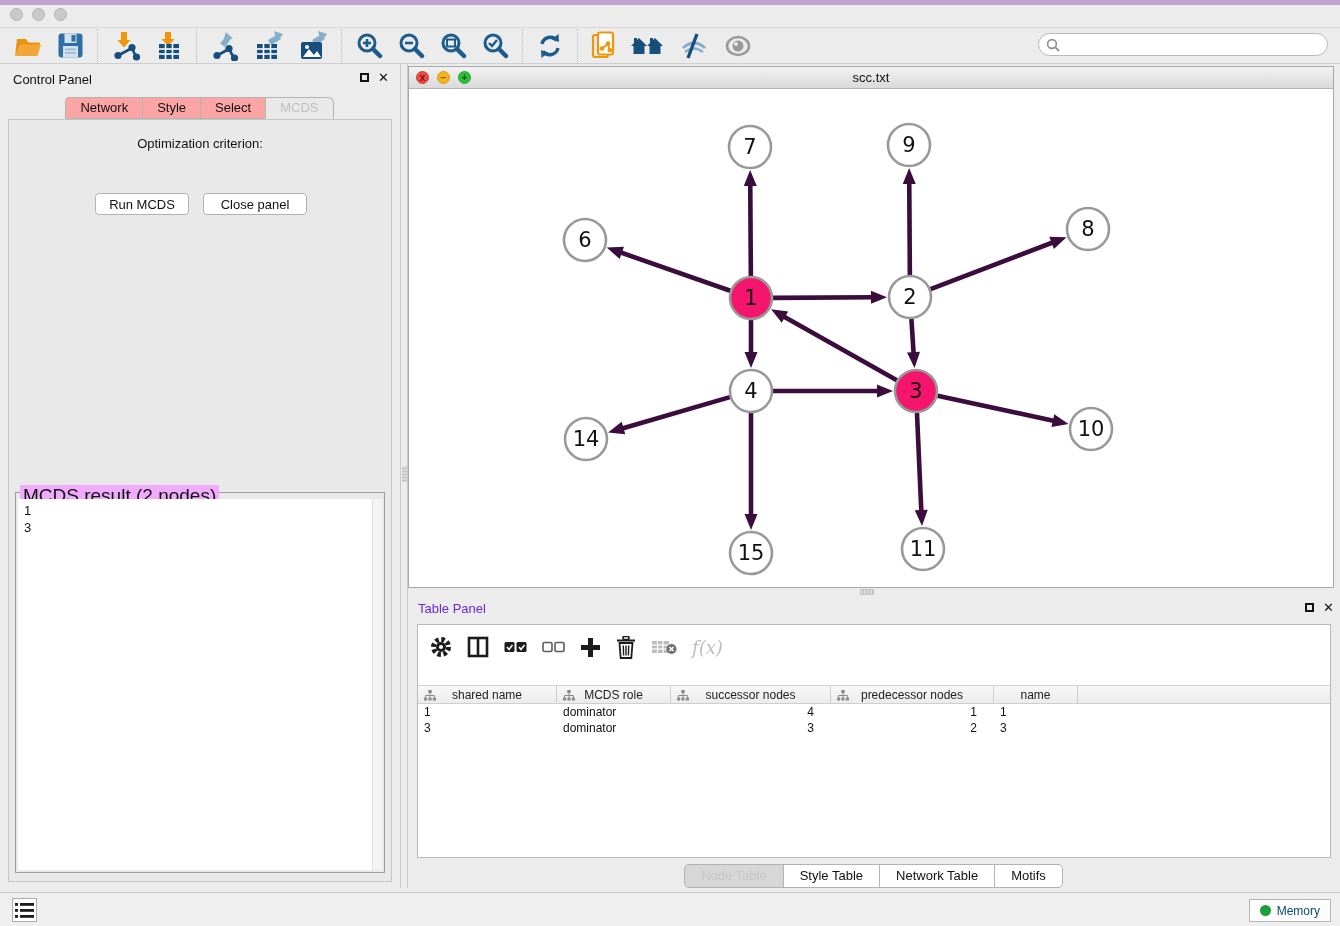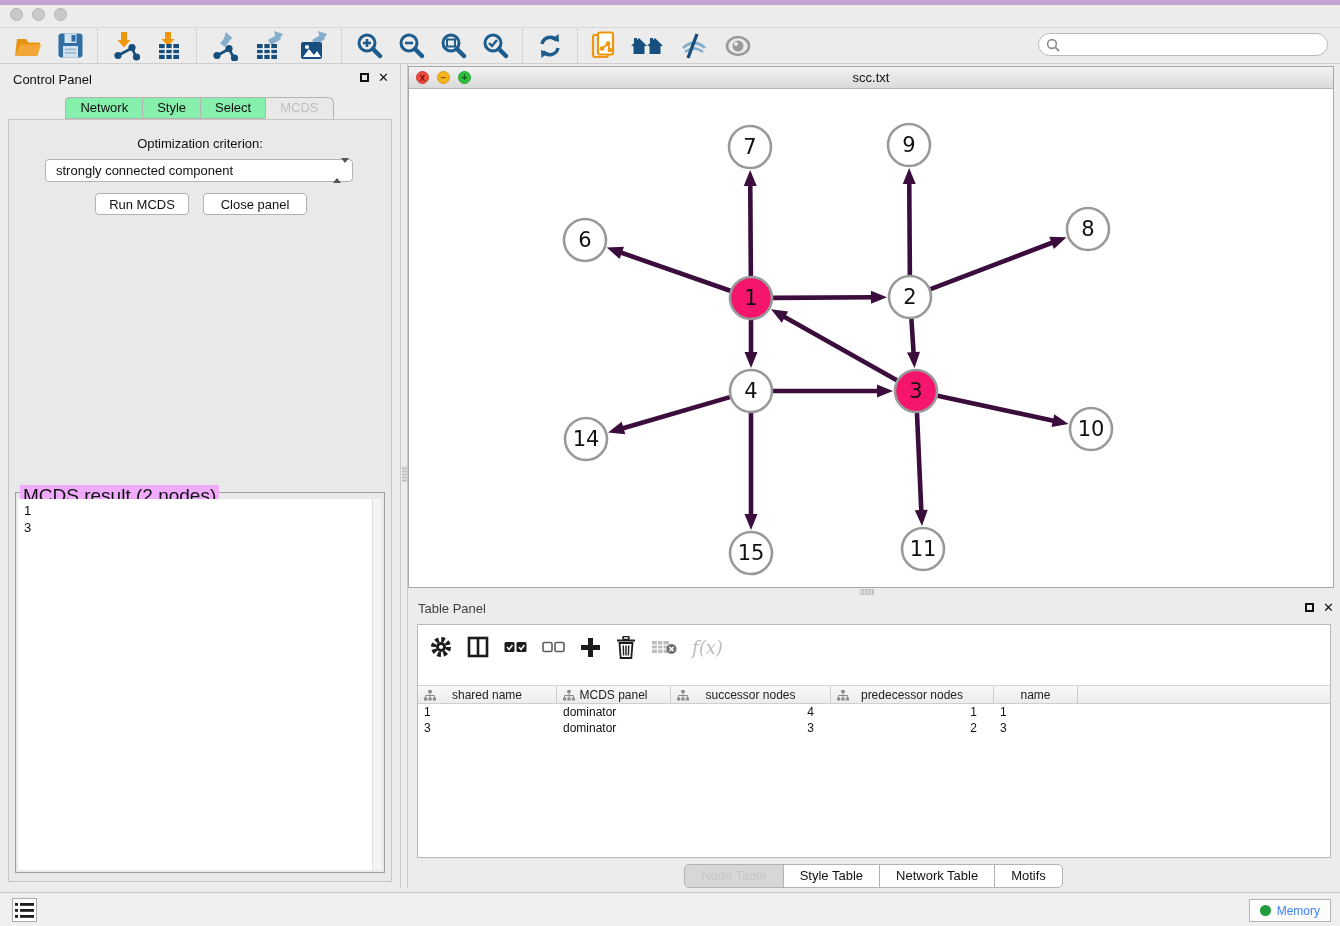--- a/index.html
+++ b/index.html
@@ -18,21 +18,21 @@
   .tsep { width:1px; height:34px; border-left:1px dotted #bdbdbd; margin:0 6px; }
   #search-box { position:absolute; right:12px; top:5px; width:290px; height:23px; background:#fff; border:1px solid #b9b9b9; border-radius:12px; display:flex; align-items:center; padding-left:7px; }
 
   
   #control-panel { left:0; top:64px; width:400px; height:824px; background:#ececec; }
   #cp-header { position:absolute; left:0; top:0; width:100%; height:30px; }
   #cp-title { position:absolute; left:13px; top:8px; font-size:13px; color:#111;text-align:center; }
   .panel-float { position:absolute; top:9px; width:9px; height:9px; border:2px solid #111; background:transparent; }
   .panel-close { position:absolute; top:7px; font-size:13px; font-weight:bold; color:#111; line-height:13px; }
   #cp-tabs { position:absolute; left:0; top:33px; width:100%; height:22px; display:flex; justify-content:center; }
-  .cp-tab { font-size:13px; padding:2px 14px 3px; background:#86efac; border:1px solid #b3b3b3; margin-left:-1px; color:#111; }
+  .cp-tab { font-size:13px; padding:2px 14px 3px; background:#fca5a5; border:1px solid #b3b3b3; margin-left:-1px; color:#111; }
   .cp-tab.first { border-top-left-radius:4px; }
   .cp-tab.active { background:#e9e9e9; color:#c0c0c0; border-top-right-radius:6px; border-top-left-radius:2px; border-bottom-color:#e9e9e9; }
   #cp-body { position:absolute; left:8px; top:55px; width:384px; height:763px; background:#e9e9e9; border:1px solid #c6c6c6; }
   #opt-label { position:absolute; left:0; top:16px; width:100%; text-align:center; font-size:13px; color:#111; }
   #criterion-select { position:absolute; left:36px; top:39px; width:308px; height:23px; background:#fff; border:1px solid #b2b2b2; border-radius:4px; font-size:13px; display:flex; align-items:center; padding-left:10px; color:#111; }
   #criterion-spinner { position:absolute; right:7px; top:3px; width:12px; height:16px; }
   .tri-up { width:0; height:0; border-left:4px solid transparent; border-right:4px solid transparent; border-bottom:5px solid #555; margin:1px auto 2px; }
   .tri-down { width:0; height:0; border-left:4px solid transparent; border-right:4px solid transparent; border-top:5px solid #555; margin:0 auto; }
   .cp-btn { position:absolute; top:73px; height:22px; background:#fff; border:1px solid #b2b2b2; border-radius:4px; font-size:13px; color:#111; display:flex; align-items:center; justify-content:center; }
   #mcds-result { position:absolute; left:6px; top:372px; width:370px; height:381px; border:1px solid #9e9e9e; }
@@ -48,42 +48,42 @@
 
   
   #network-window { left:408px; top:66px; width:926px; height:522px; border:1px solid #a8a8a8; background:#fff; }
   #nw-titlebar { position:absolute; left:0; top:0; width:100%; height:22px; background:linear-gradient(#f2f2f2,#dadada); border-bottom:1px solid #b5b5b5; }
   #nw-title { position:absolute; left:0; right:0; top:3px; text-align:center; font-size:13px; color:#111; }
   .mac-btn { position:absolute; top:4px; width:13px; height:13px; border-radius:50%; font-size:10px; font-weight:bold; text-align:center; line-height:12px; }
   #nw-canvas { position:absolute; left:0; top:22px; width:924px; height:498px; background:#fff; }
 
   
   #table-panel { left:408px; top:596px; width:932px; height:294px; background:#ececec; }
-  #tp-title { position:absolute; left:10px; top:5px; font-size:13px; color:#404040;text-align:center; }
+  #tp-title { position:absolute; left:10px; top:5px; font-size:13px; color:#6d28d9;text-align:center; }
   #tp-body { position:absolute; left:9px; top:28px; width:914px; height:234px; background:#fff; border:1px solid #b9b9b9; }
   #tp-toolbar { position:absolute; left:0; top:0; width:100%; height:44px; display:flex; align-items:center; padding-left:12px; }
   .tpbtn { display:flex; align-items:center; justify-content:center; margin-right:15px; }
   #fx-label { font-family:"DejaVu Serif","Liberation Serif",serif; font-style:italic; font-size:18px; color:#bcbcbc; }
   #tp-table { position:absolute; left:0; top:60px; width:100%; }
   #tp-head { display:flex; height:19px; background:linear-gradient(#f8f8f8,#ececec); border-top:1px solid #d4d4d4; border-bottom:1px solid #cfcfcf; }
   .th { position:relative; height:100%; border-right:1px solid #cccccc; font-size:12px; color:#222; display:flex; align-items:center; justify-content:center; }
   .th .hier { position:absolute; left:6px; top:4px; }
   .tr { display:flex; height:16px; font-size:12px; color:#111; }
   .td { height:100%; padding:1px 6px 0; overflow:hidden; white-space:nowrap; }
   .td.right { text-align:right; padding-right:17px; }
   #tp-tabs { position:absolute; left:0; top:268px; width:100%; display:flex; justify-content:center; }
   .tp-tab { font-size:13px; padding:3px 16px 4px; background:#fff; border:1px solid #b3b3b3; margin-left:-1px; color:#111; }
   .tp-tab.first { border-radius:5px 0 0 5px; }
   .tp-tab.last { border-radius:0 5px 5px 0; }
   .tp-tab.active { background:#d7d7d7; color:#c6c6c6; }
 
   
   #status-bar { left:0; top:892px; width:1340px; height:34px; background:#efefef; border-top:1px solid #cccccc; }
   #list-btn { position:absolute; left:12px; top:5px; width:25px; height:24px; background:#fff; border:1px solid #adadad; display:flex; align-items:center; justify-content:center; }
-  #memory-btn { position:absolute; right:9px; top:6px; height:23px; padding:0 10px; background:#fdfdfd; border:1px solid #b5b5b5; display:flex; align-items:center; font-size:12px; color:#3b82f6; }
+  #memory-btn { position:absolute; right:9px; top:6px; height:23px; padding:0 10px; background:#fdfdfd; border:1px solid #b5b5b5; display:flex; align-items:center; font-size:12px; color:#0c4a6e; }
   #memory-dot { width:11px; height:11px; border-radius:50%; background:#1f9d3c; margin-right:6px; }
 </style>
 </head>
 <body>
 
 <div class="abs" id="titlebar">
   <div class="accent"></div>
   <div class="traffic" style="left:10px"></div>
   <div class="traffic" style="left:32px"></div>
   <div class="traffic" style="left:54px"></div>
@@ -283,24 +283,20 @@
     <span class="panel-close" style="left:378px">✕</span>
   </div>
   <div id="cp-tabs">
       <div class="cp-tab first">Network</div>
       <div class="cp-tab">Style</div>
       <div class="cp-tab">Select</div>
       <div class="cp-tab active">MCDS</div>
     </div>
   <div id="cp-body">
     <div id="opt-label">Optimization criterion:</div>
-    <div id="criterion-select">
-      <span>strongly connected component</span>
-      <span id="criterion-spinner"><span class="tri-up"></span><span class="tri-down"></span></span>
-    </div>
     <div class="cp-btn" style="left:86px; width:94px">Run MCDS</div>
     <div class="cp-btn" style="left:194px; width:104px">Close panel</div>
     <div id="mcds-result">
       <span id="mcds-legend">MCDS result (2 nodes)</span>
       <div id="mcds-textarea">1
 3</div>
       <div id="mcds-scroll"></div>
     </div>
   </div>
 </div>
@@ -473,21 +469,21 @@
                 <rect x="8.8" y="7.5" width="3.2" height="3"></rect>
               </g>
               <g stroke="#8a8a8a" stroke-width="1">
                 <line x1="6" y1="3" x2="6" y2="5.5"></line>
                 <line x1="1.6" y1="5.5" x2="10.4" y2="5.5"></line>
                 <line x1="1.6" y1="5.5" x2="1.6" y2="7.5"></line>
                 <line x1="6" y1="5.5" x2="6" y2="7.5"></line>
                 <line x1="10.4" y1="5.5" x2="10.4" y2="7.5"></line>
               </g>
             </svg>
-            <span>MCDS panel</span>
+            <span>MCDS role</span>
           </div>
           <div class="th" style="width: 160px;">
             <svg class="hier" width="12" height="11" viewBox="0 0 12 11">
               <g fill="#8a8a8a">
                 <rect x="4.25" y="0" width="3.5" height="3"></rect>
                 <rect x="0" y="7.5" width="3.2" height="3"></rect>
                 <rect x="4.4" y="7.5" width="3.2" height="3"></rect>
                 <rect x="8.8" y="7.5" width="3.2" height="3"></rect>
               </g>
               <g stroke="#8a8a8a" stroke-width="1">

